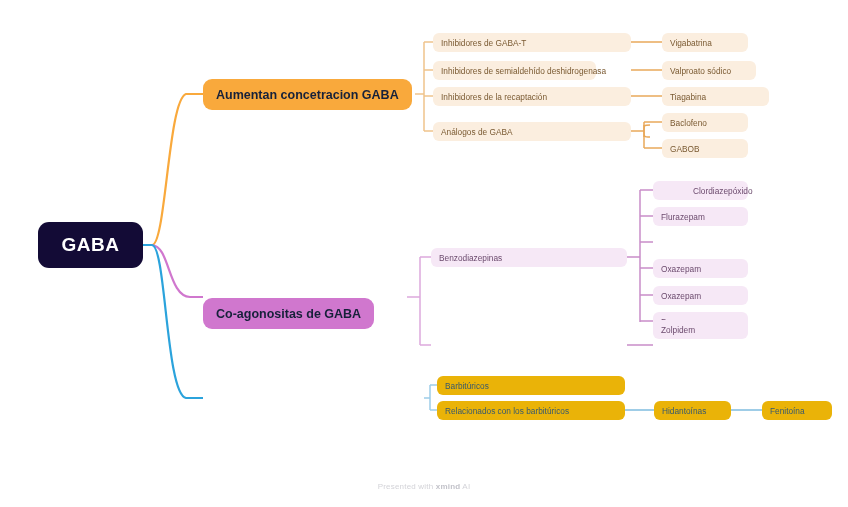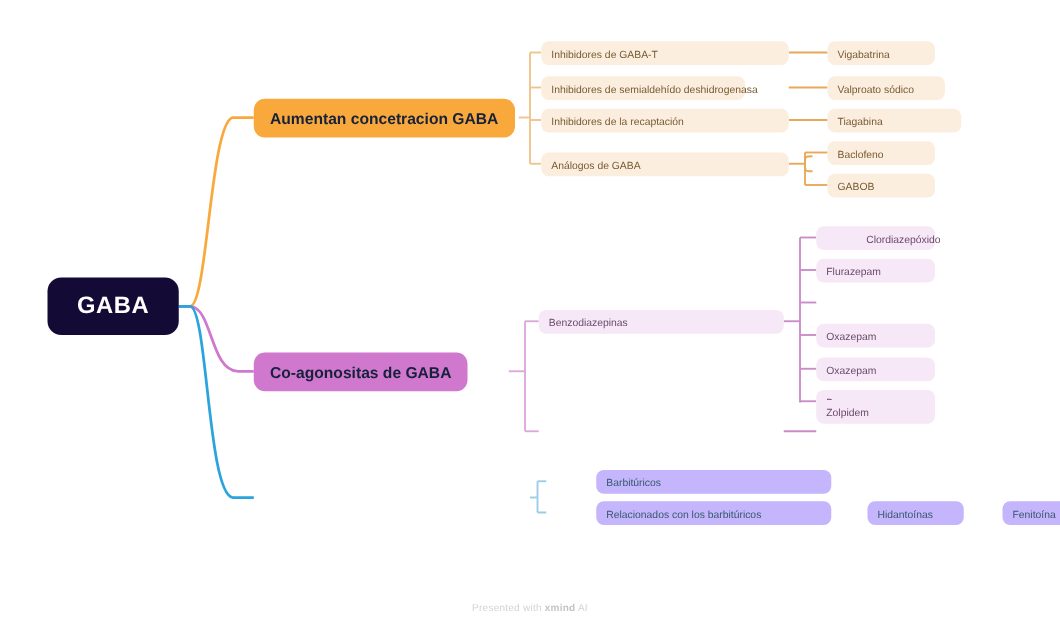--- a/index.html
+++ b/index.html
@@ -60,21 +60,21 @@
   .leaf {
     height: 19px;
     padding: 0 8px;
     font-size: 8.3px;
     border-radius: 6px;
     color: #4a4a52;
     font-weight: normal;
   }
   .leaf.orange { background: #FBEEDF; color: #7a5a32; }
   .leaf.purple { background: #F6E8F6; color: #6b4a6d; }
-  .leaf.blue   { background: #c4b5fd; color: #37596e; margin-left: 40px; }
+  .leaf.blue   { background: #eab308; color: #37596e; }
 
   
   .footer {
     position: absolute;
     left: 0; right: 0;
     top: 482px;
     text-align: center;
     font-size: 8px;
     color: #d3d3d8;
     letter-spacing: 0.2px;
@@ -166,21 +166,21 @@
   <div class="node leaf orange" style="left:662px; top:87px; width:107px;">
     <span>Tiagabina</span>
   </div>
   <div class="node leaf orange" style="left:662px; top:113px; width:86px;">
     <span>Baclofeno</span>
   </div>
   <div class="node leaf orange" style="left:662px; top:139px; width:86px;">
     <span>GABOB</span>
   </div>
 
-  <div class="node branch purple" style="left:203px; top:282px;">
+  <div class="node branch purple" style="left:203px; top:298px;">
     <span>Co-agonositas de GABA</span>
   </div>
 
   <div class="node leaf purple" style="left:431px; top:248px; width:196px;">
     <span>Benzodiazepinas</span>
   </div>
 
   <div class="node leaf purple" style="left:653px; top:181px; width:95px;padding-left:40px;">
     <span>Clordiazepóxido</span>
   </div>

